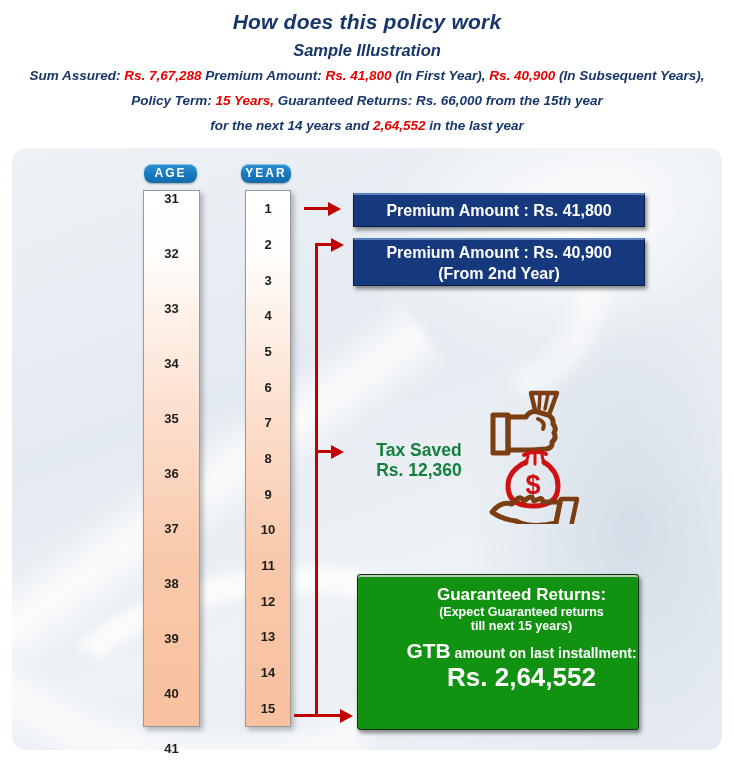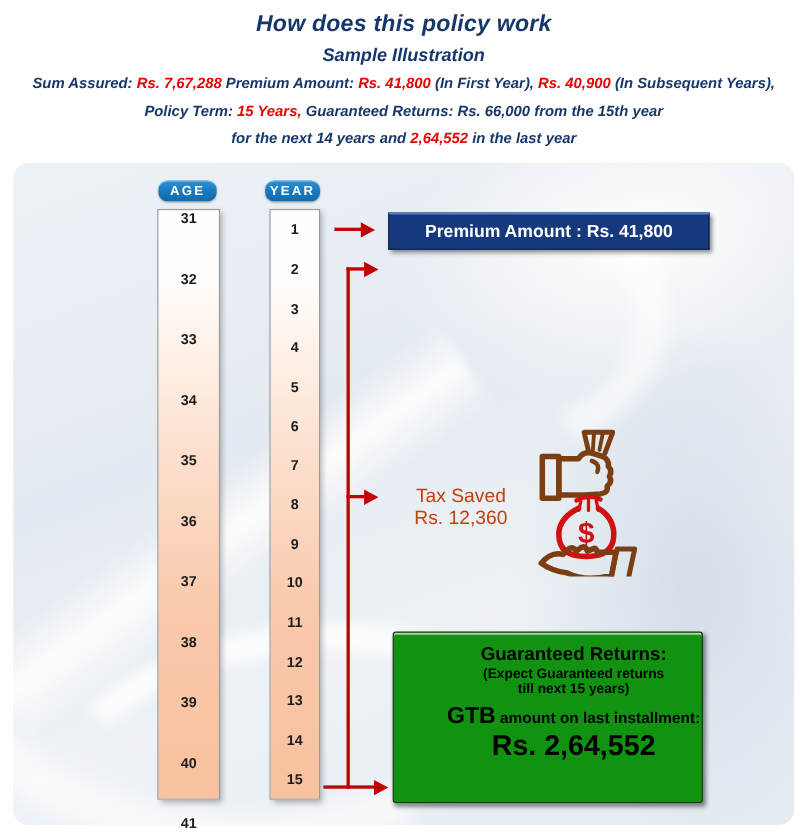--- a/index.html
+++ b/index.html
@@ -79,30 +79,30 @@
     background:var(--box-blue);
     border:1px solid #0a1f45; border-top:2px solid #5d80c0;
     box-shadow:2px 3px 4px rgba(0,0,0,0.45);
     color:#ffffff; font-weight:bold; font-size:16px; text-align:center;
   }
   .pbox1 { top:193px; height:34px; line-height:31px; }
   .pbox2 { top:238px; height:48px; padding-top:2px; line-height:21px; }
   
   .tax {
     position:absolute; left:352px; top:440px; width:134px; text-align:center;
-    color:#c2410c; font-size:17.5px; font-weight:normal; line-height:20px;
+    color:#15803d; font-size:17.5px; font-weight:bold; line-height:20px;
   }
   
   .money-icon { position:absolute; left:486px; top:388px; width:94px; height:136px; }
   
   .gbox {
     position:absolute; left:357px; top:574px; width:282px; height:156px;
     background:var(--green); border:1px solid #123312; border-radius:3px;
     box-shadow:inset 0 2px 0 rgba(220,220,220,0.8), 2px 3px 4px rgba(0,0,0,0.45);
-    color:#000000; text-align:center; font-weight:bold;padding-left:47px;
+    color:#ffffff; text-align:center; font-weight:bold;padding-left:47px;
   }
   .gr-title   { margin-top:10px; font-size:17px; }
   .gr-amount  { font-size:27px; line-height:30px; }
   .gr-note    { font-size:12.5px; line-height:14px;text-align:center; }
   .gr-gtb     { margin-top:6px; font-size:14px; }
   .gr-gtb .gtb-big { font-size:21px; }
   .gr-amount2 { font-size:26px; line-height:28px; }
 </style>
 </head>
 <body>
@@ -172,20 +172,24 @@
 
   <div class="aline" style="left:315px; top:450px; width:17px; height:3px;"></div>
   <div class="ahead" style="left:331px; top:445px;"></div>
 
   <div class="aline" style="left:294px; top:714px; width:47px; height:3px;"></div>
   <div class="ahead" style="left:340px; top:709px;"></div>
 
   <div class="pbox pbox1">
     <span>Premium Amount : Rs. 41,800</span>
   </div>
+  <div class="pbox pbox2">
+    <div>Premium Amount : Rs. 40,900</div>
+    <div>(From 2nd Year)</div>
+  </div>
 
   <div class="tax">
     <div>Tax Saved</div>
     <div>Rs. 12,360</div>
   </div>
 
   <svg class="money-icon" viewBox="0 0 94 136">
     <g fill="none" stroke="#7b3e12" stroke-width="5" stroke-linejoin="round" stroke-linecap="round">
       <rect x="7" y="27" width="15" height="38"></rect>
       <path d="M22 29 L40 29 Q44 22 52 24 L62 27 Q68 30 67 36 Q71 40 68 45 Q71 50 66 54 Q67 60 60 61 L46 62 L22 62 Z"></path>

